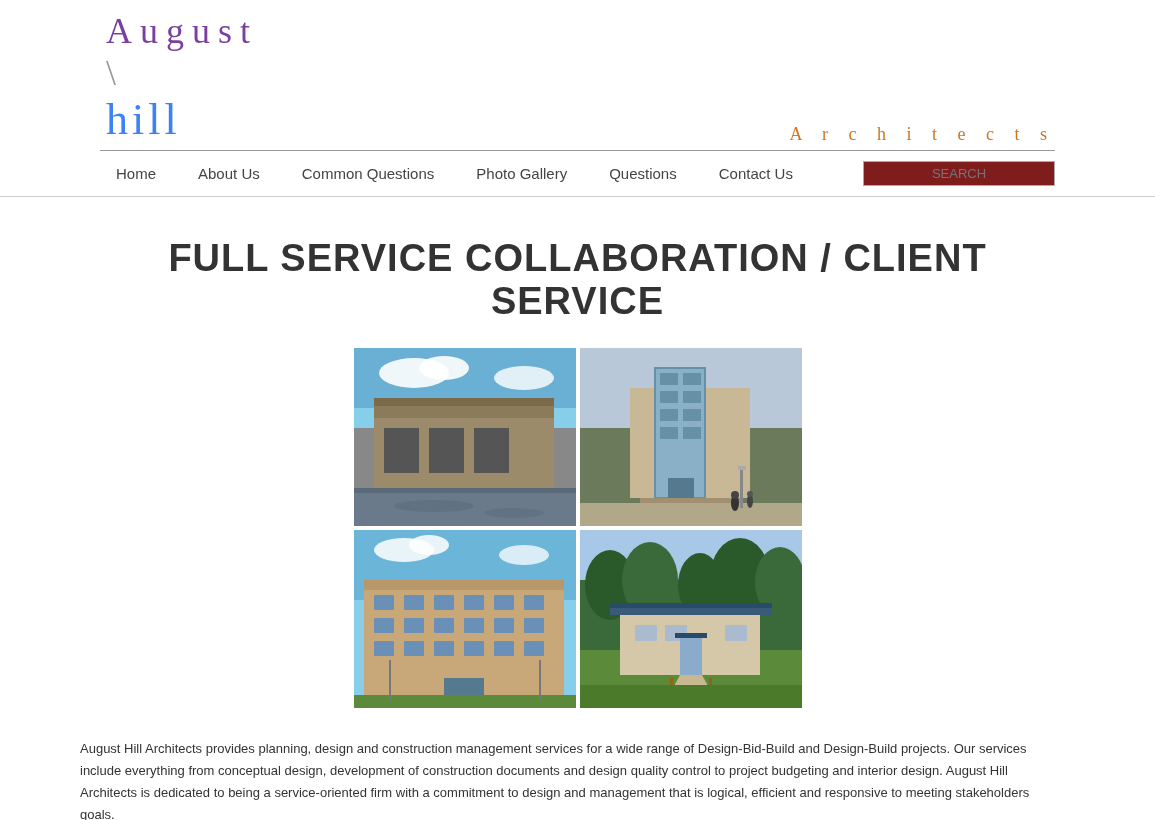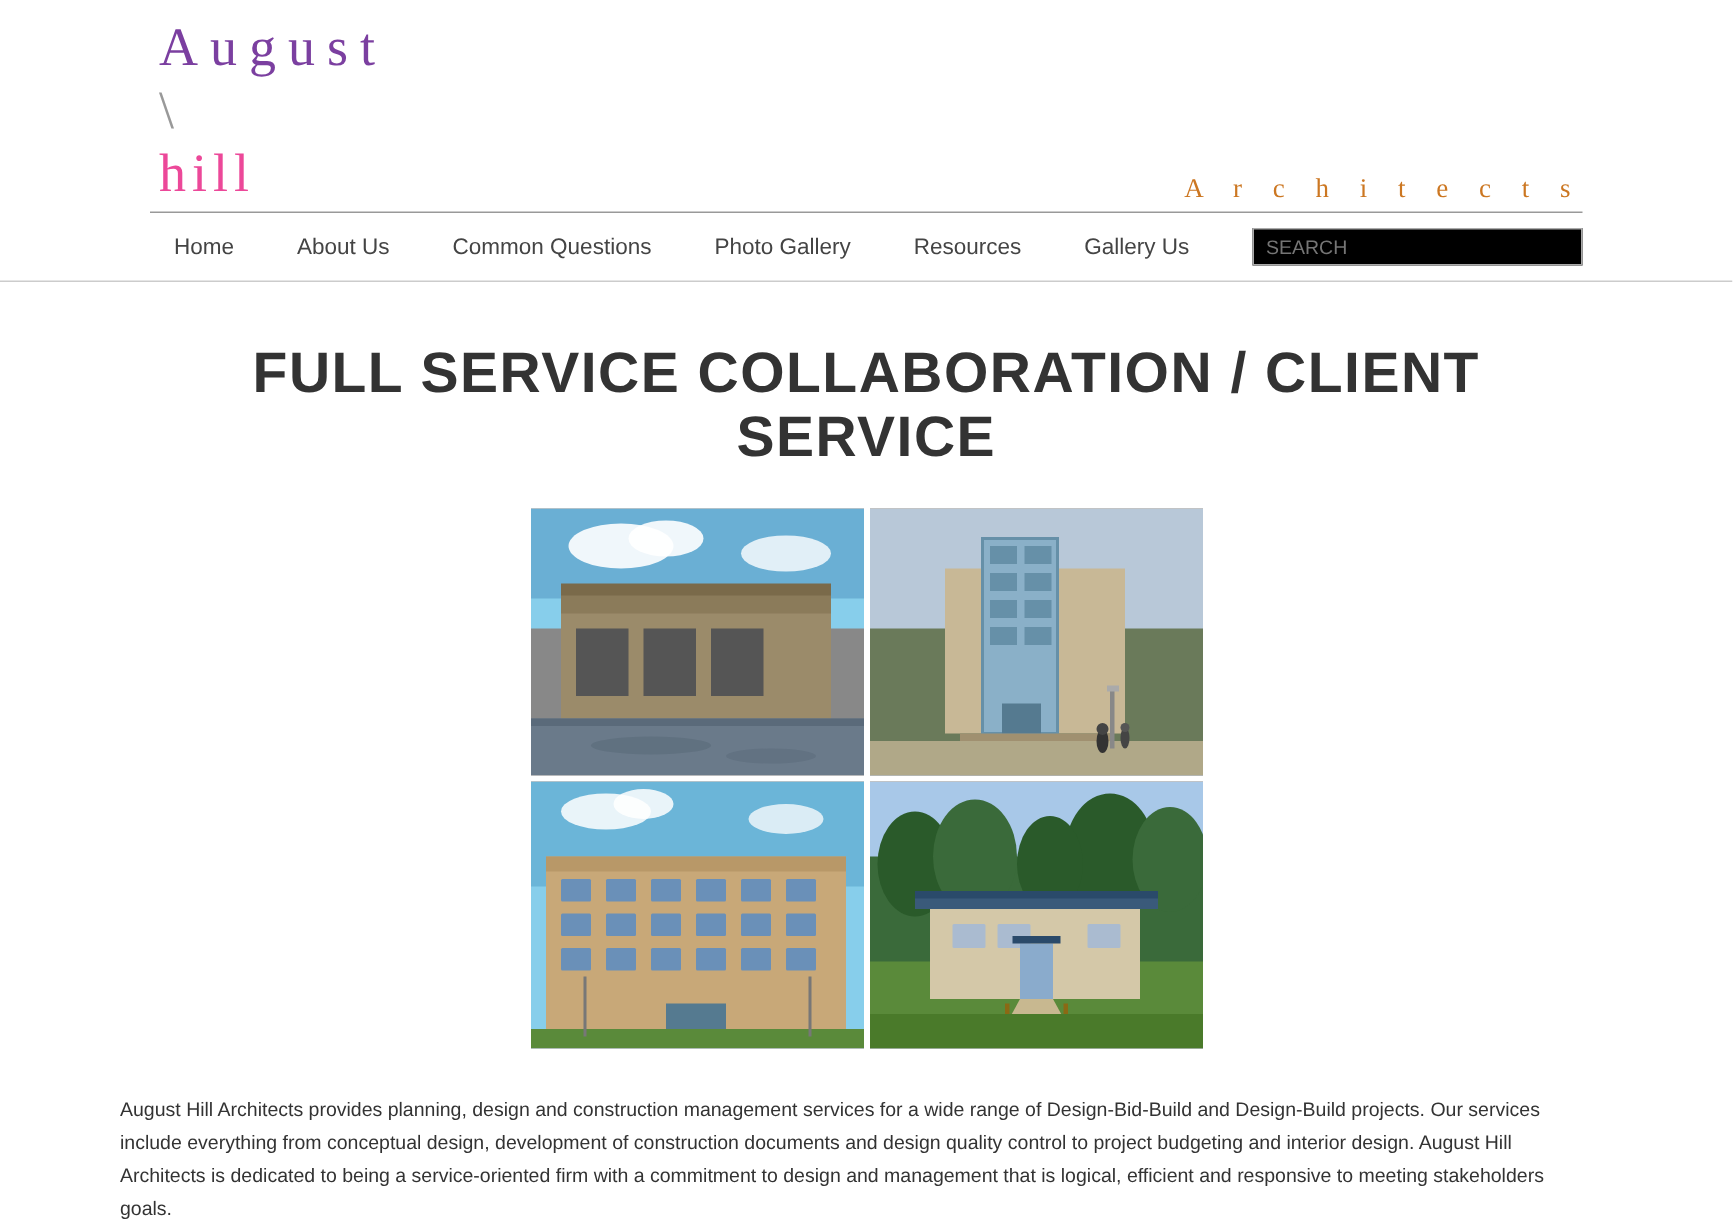--- a/index.html
+++ b/index.html
@@ -4,28 +4,28 @@
   <style>
     * { margin: 0; padding: 0; box-sizing: border-box; }
     body { font-family: Georgia, serif; background: #fff; color: #333; width: 1155px; }
 
     
     #header { padding: 10px 100px 0 100px; }
     #logo-area { display: flex; align-items: flex-end; justify-content: space-between; border-bottom: 1px solid #999; padding-bottom: 5px; }
     #logo-left { display: flex; align-items: baseline; gap: 0; flex-direction: column; }
     #logo-august { font-family: Georgia, serif; font-size: 36px; color: #7b3fa0; letter-spacing: 8px; font-weight: normal; }
     #logo-slash { font-family: Georgia, serif; font-size: 36px; color: #999; margin: 0 6px; }
-    #logo-hill { font-family: Georgia, serif; font-size: 36px; color: #ec4899; letter-spacing: 4px; font-weight: normal; }
+    #logo-hill { font-family: Georgia, serif; font-size: 44px; color: #3b82f6; letter-spacing: 4px; font-weight: normal; }
     #logo-architects { font-family: Georgia, serif; font-size: 18px; color: #cc7722; letter-spacing: 8px; }
     #phone { font-size: 16px; color: #333; padding-top: 8px; }
 
     
     #nav { display: flex; align-items: center; padding: 10px 100px; border-bottom: 1px solid #ccc; gap: 10px; }
     .nav-item { font-size: 15px; color: #444; cursor: pointer; padding: 4px 16px; text-decoration: none; white-space: nowrap; font-family: Arial, sans-serif; }
-    #search-box { margin-left: auto; border: 1px solid #aaa; padding: 4px 8px; width: 220px; font-size: 13px; color: #999; font-family: Arial, sans-serif; background: #000000; }
+    #search-box { margin-left: auto; border: 1px solid #aaa; padding: 4px 8px; width: 192px; font-size: 13px; color: #999; font-family: Arial, sans-serif; background: #7f1d1d; text-align: center; }
 
     
     #main { padding: 20px 80px; }
     #page-title { text-align: center; font-size: 38px; font-family: Arial, sans-serif; font-weight: bold; color: #333; margin: 20px 0 25px 0; letter-spacing: 1px; }
 
     
     #photo-grid { display: grid; grid-template-columns: 1fr 1fr; grid-template-rows: 1fr 1fr; gap: 4px; width: 448px; margin: 0 auto 30px auto; }
     .photo-cell { width: 222px; height: 178px; overflow: hidden; background: #888; }
 
     
@@ -52,22 +52,22 @@
     </div>
     <div id="logo-architects">A r c h i t e c t s</div>
   </div>
 </div>
 
 <div id="nav">
   <a class="nav-item">Home</a>
   <a class="nav-item">About Us</a>
   <a class="nav-item">Common Questions</a>
   <a class="nav-item">Photo Gallery</a>
-  <a class="nav-item">Resources</a>
-  <a class="nav-item">Gallery Us</a>
+  <a class="nav-item">Questions</a>
+  <a class="nav-item">Contact Us</a>
   <input id="search-box" type="text" placeholder="SEARCH" style="">
 </div>
 
 <div id="main">
   <h1 id="page-title">FULL SERVICE COLLABORATION / CLIENT SERVICE</h1>
 
   <div id="photo-grid">
 
     <div class="photo-cell">
       <svg class="building-scene" viewBox="0 0 222 178">

